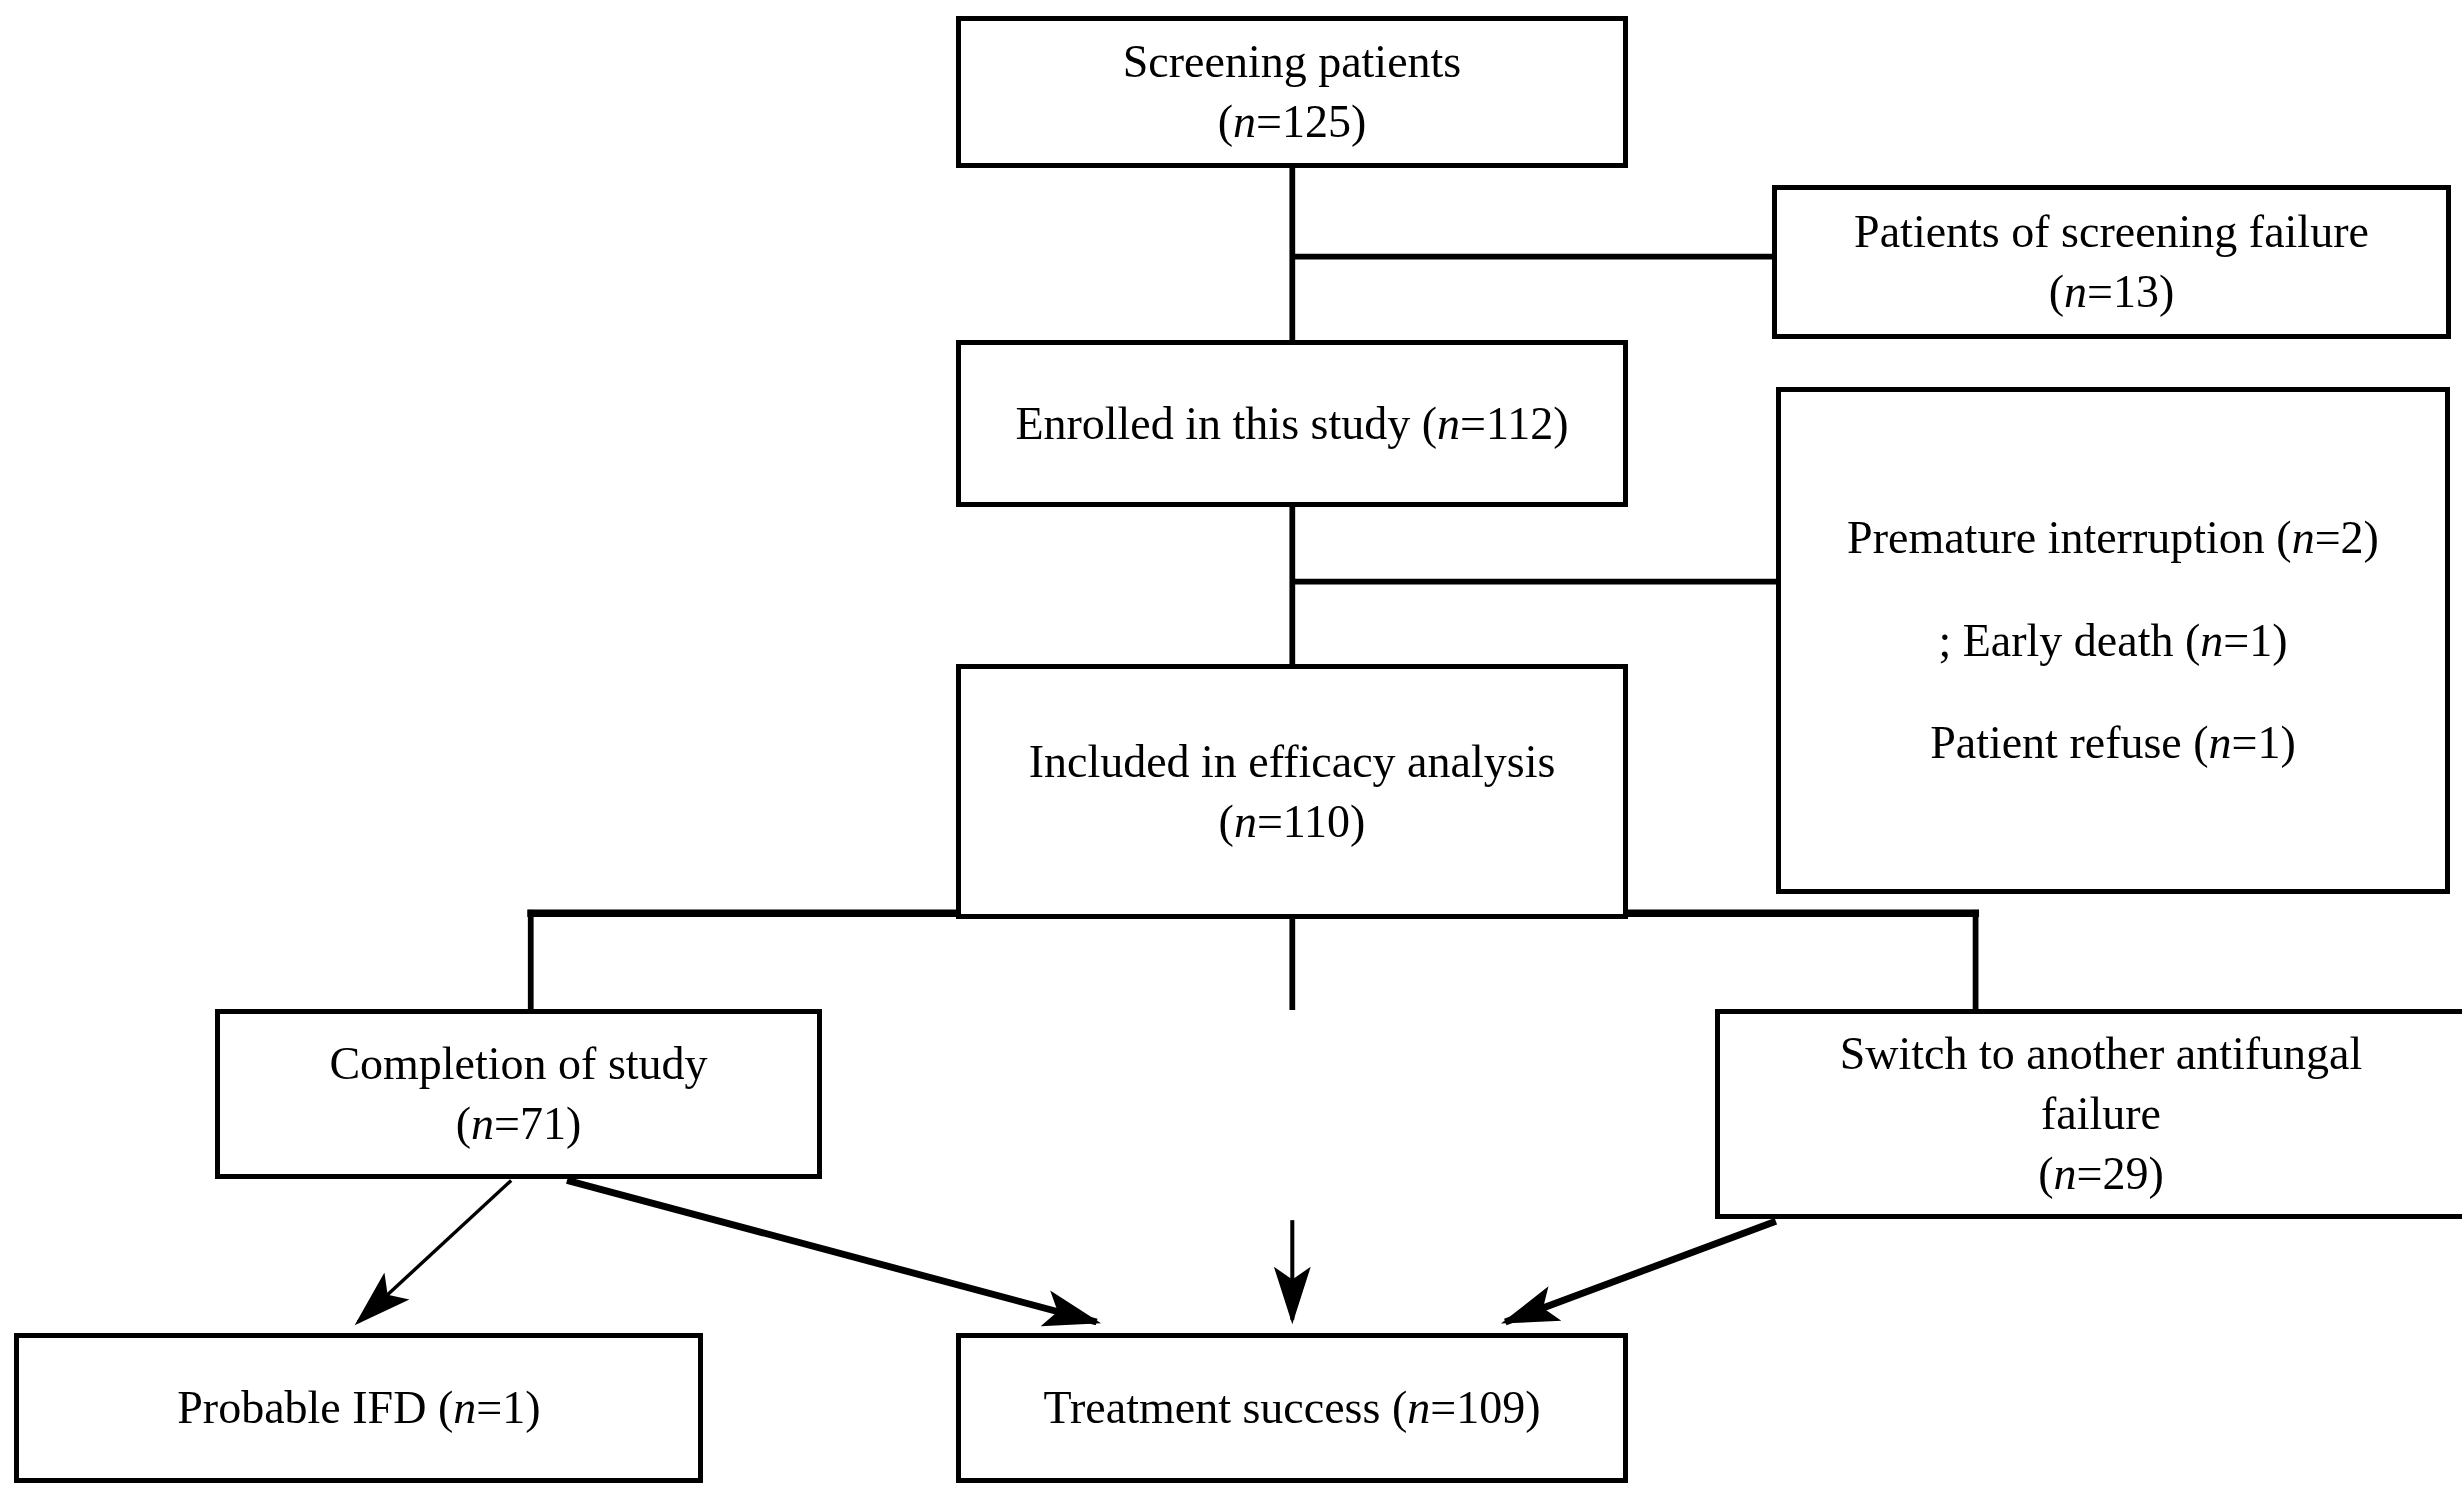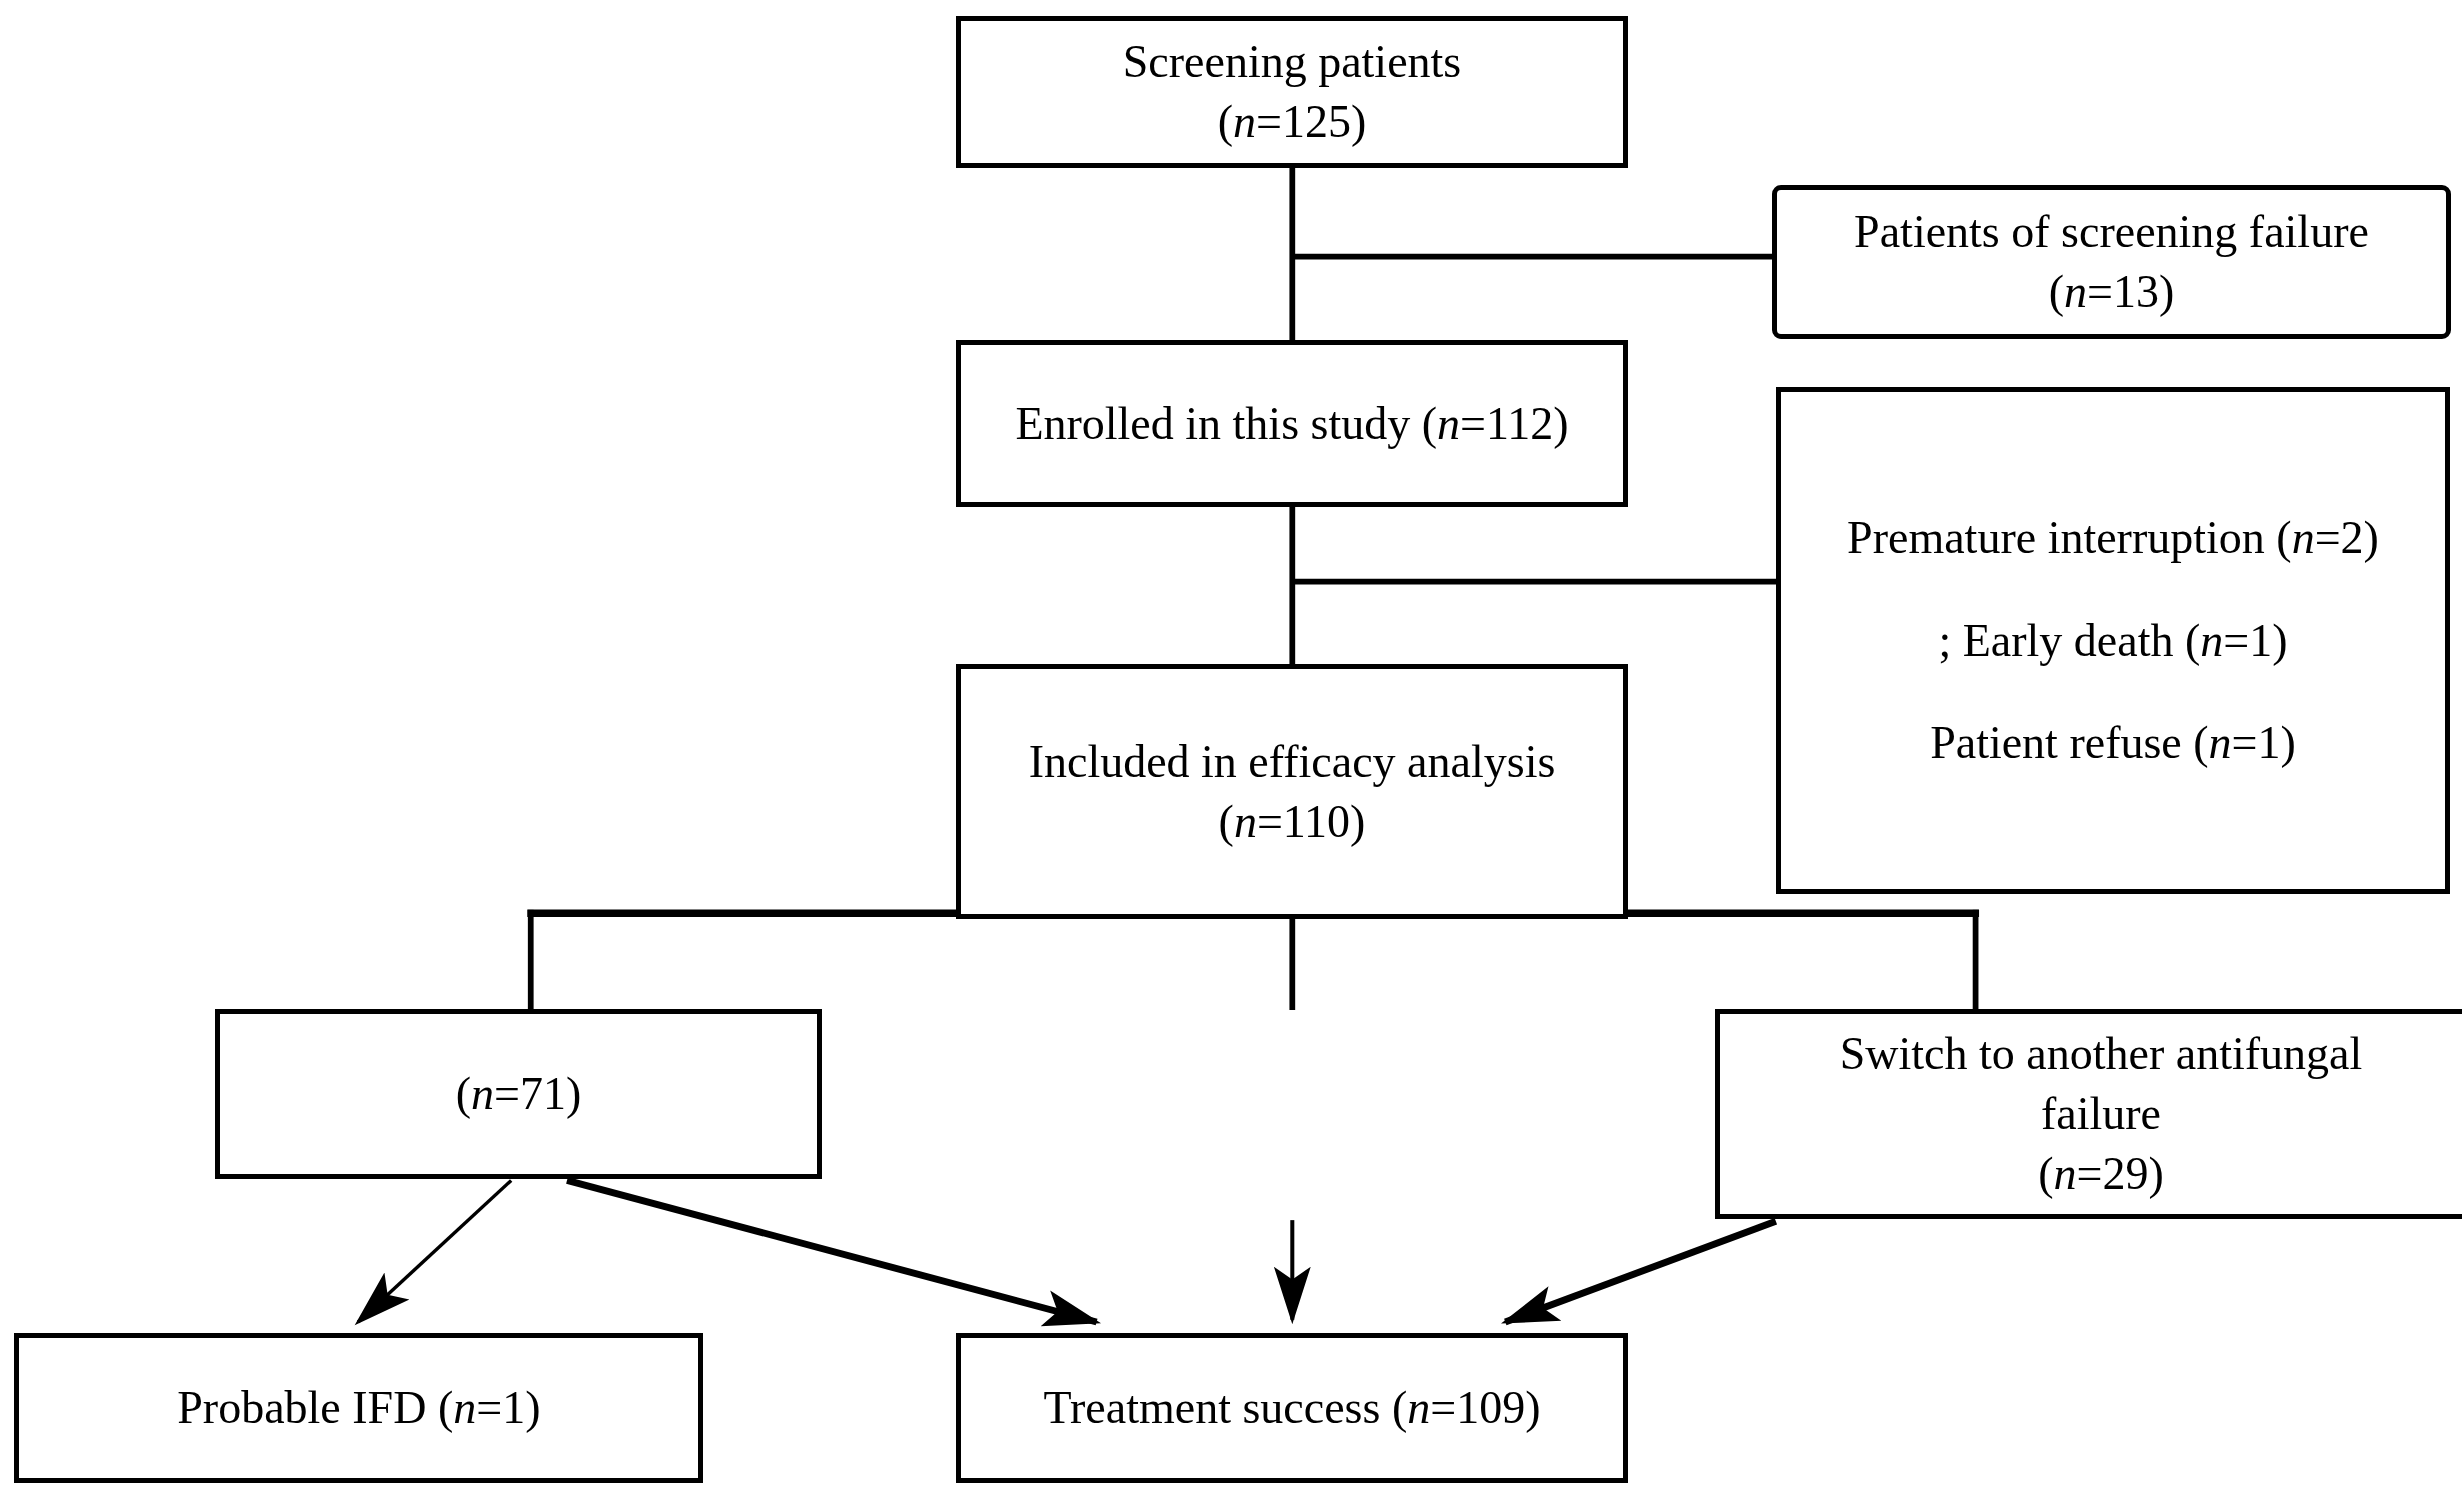--- a/index.html
+++ b/index.html
@@ -21,21 +21,21 @@
     display:flex;flex-direction:column;
     justify-content:center;align-items:center;
     text-align:center;
     font-size:46px;line-height:1.3;
     padding:0 5.8px;
   }
   .ln{white-space:nowrap;}
   .ln i{font-style:italic;}
   
   #b-screening {left:956px;top:16px;  width:672px;height:152px;}
-  #b-failure   {left:1772px;top:185px; width:679px;height:154px;border-radius:9px;}
+  #b-failure   {left:1772px;top:185px; width:679px;height:154px;}
   #b-enrolled  {left:956px;top:340px; width:672px;height:167px;}
   #b-premature {left:1776px;top:387px; width:674px;height:507px;gap:43px;}
   #b-included  {left:956px;top:664px;width:672px;height:255px;}
   #b-completion{left:215px; top:1009px;width:607px;height:170px;}
   #b-addoral   {left:956px;top:1009px;width:672px;height:210px;}
   #b-switch    {left:1715px;top:1009px;width:772px;height:210px;}
   #b-ifd       {left:14.4px;  top:1333px;width:689px;height:150px;}
   #b-success   {left:956px;top:1333px;width:672px;height:150px;}
 </style>
 </head>
@@ -91,20 +91,21 @@
     <div class="ln">; Early death (<i>n</i>=1)</div>
     <div class="ln">Patient refuse (<i>n</i>=1)</div>
   </div>
 
   <div class="box" id="b-included">
     <div class="ln">Included in efficacy analysis</div>
     <div class="ln">(<i>n</i>=110)</div>
   </div>
 
   <div class="box" id="b-completion">
+    <div class="ln">Completion of study</div>
     <div class="ln">(<i>n</i>=71)</div>
   </div>
 
 
   <div class="box" id="b-switch">
     <div class="ln">Switch to another antifungal</div>
     <div class="ln">failure</div>
     <div class="ln">(<i>n</i>=29)</div>
   </div>
 

